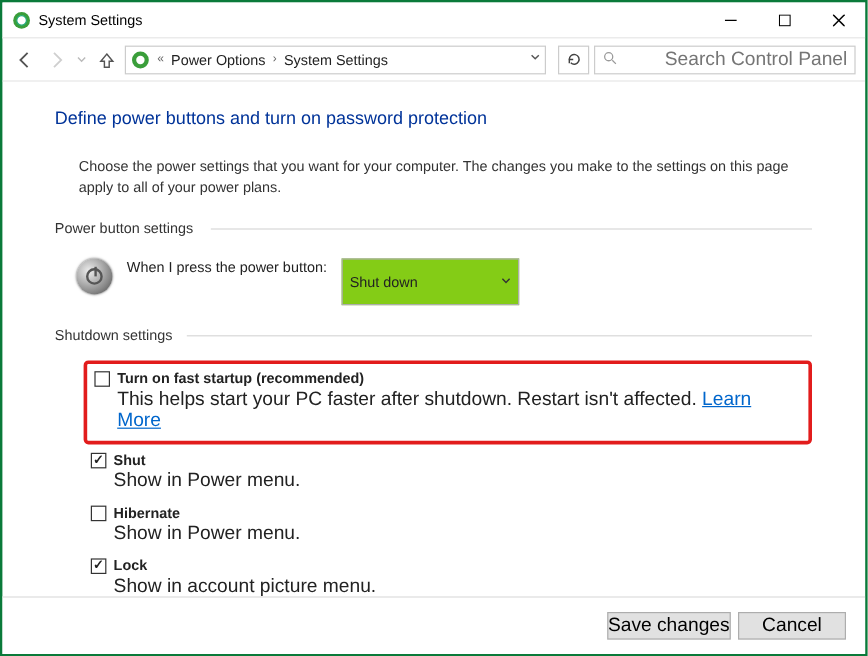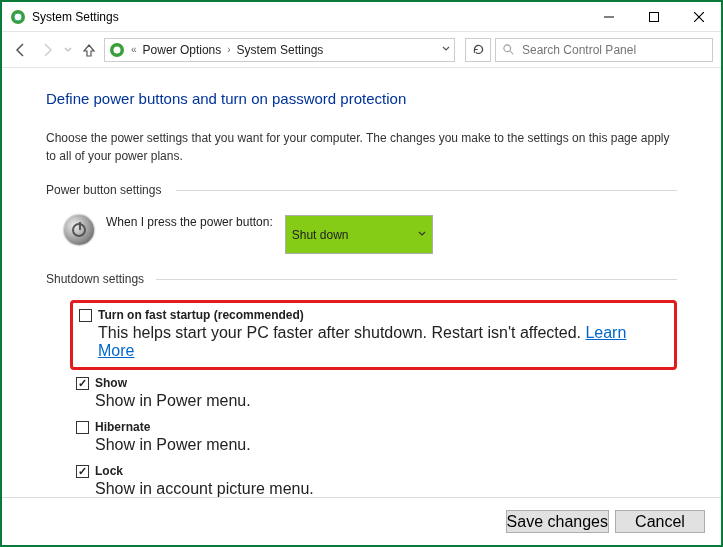--- a/index.html
+++ b/index.html
@@ -105,42 +105,44 @@
       color: #888;
       font-size: 12px;
     }
     .search-icon {
       color: #888;
       font-size: 11px;
     }
     .search-input {
       border: none;
       outline: none;
-      font-size: 12px;
+      font-size: 16px;
       width: 100%;
       color: #333;
+      margin-left: 32px;
     }
     
     .content {
       flex: 1;
       padding: 22px 44px 10px 44px;
       overflow-y: auto;
       color: #222;
     }
     .heading {
       color: #003399;
       font-size: 15px;
       font-weight: 400;
       margin-bottom: 22px;
     }
     .subtext {
       font-size: 12px;
       color: #333;
       line-height: 1.5;
       margin-bottom: 18px;
+      margin-left: 20px;
     }
     .section-label {
       font-size: 12px;
       color: #333;
       position: relative;
       margin-bottom: 12px;
     }
     .section-label::after {
       content: "";
       position: absolute;
@@ -361,21 +363,21 @@
         <span>Turn on fast startup (recommended)</span>
       </div>
       <div class="sd-desc">
         <span>This helps start your PC faster after shutdown. Restart isn't affected. </span><span class="link">Learn More</span>
       </div>
     </div>
 
     <div class="sd-item">
       <div class="sd-head">
         <span class="chk">✓</span>
-        <span>Show</span>
+        <span>Shut</span>
       </div>
       <div class="sd-desc">Show in Power menu.</div>
     </div>
 
     <div class="sd-item">
       <div class="sd-head">
         <span class="chk"></span>
         <span>Hibernate</span>
       </div>
       <div class="sd-desc">Show in Power menu.</div>

